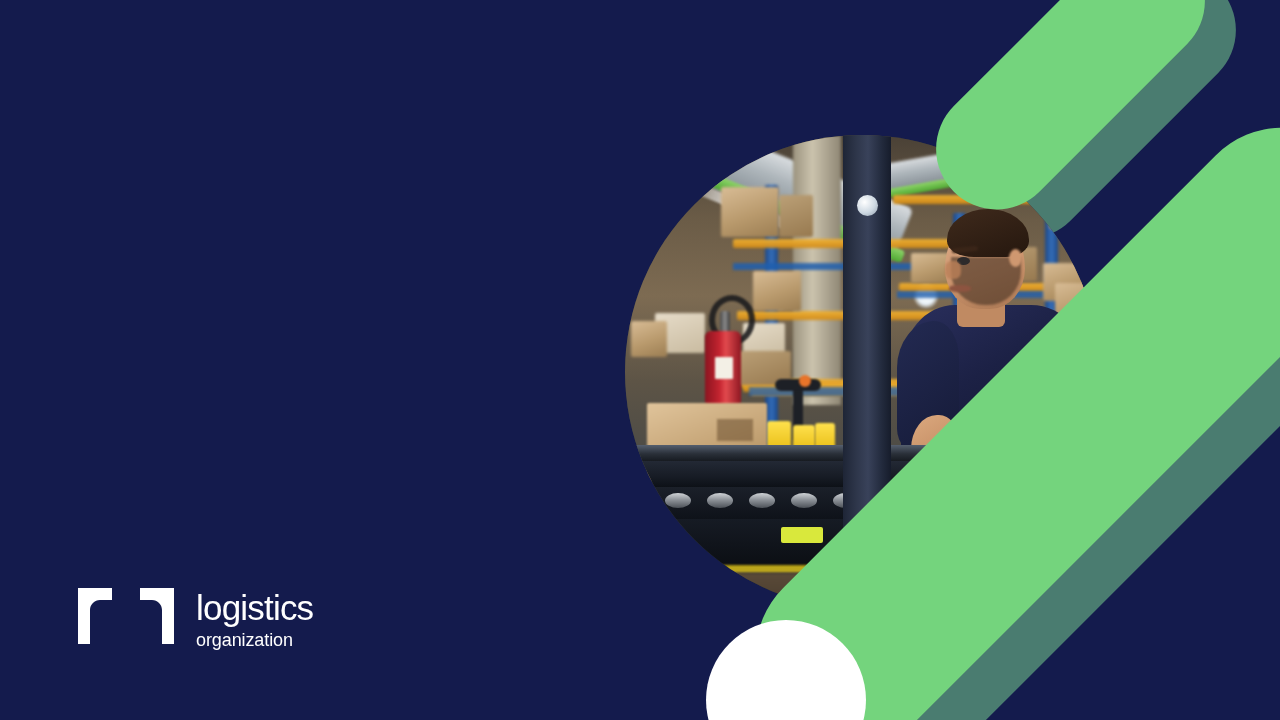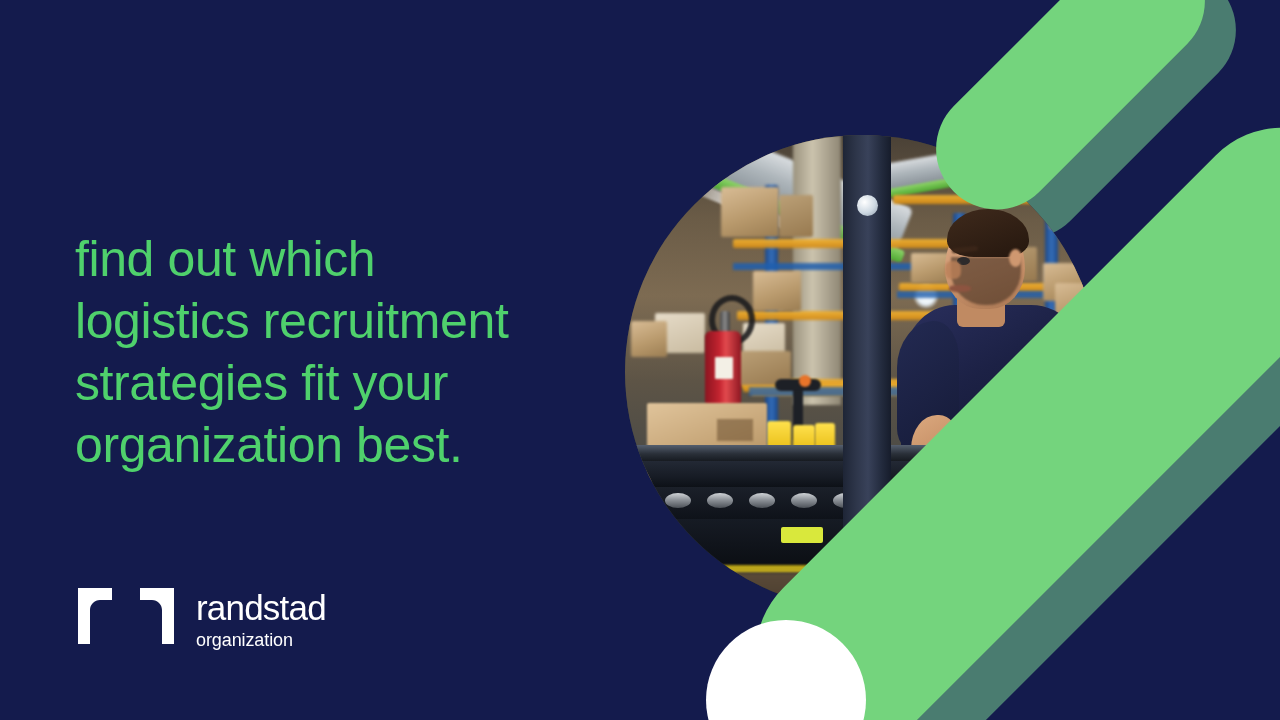--- a/index.html
+++ b/index.html
@@ -349,29 +349,25 @@
 
   <div class="deco">
 
     <div class="bar bar-green" style="left:1010px;top:-90px;width:121px;height:330px;border-radius:61px;transform:rotate(45deg);"></div>
 
     <div class="bar bar-green" style="left:972px;top:38px;width:188px;height:800px;border-radius:94px;transform:rotate(45deg);"></div>
 
     <div class="white-dot" style="left:706px;top:620px;width:160px;height:160px;"></div>
   </div>
 
-  <h1 id="headline">find out which
-logistics recruitment
-strategies fit your
-organization best.</h1>
 
   <div id="logo">
     <svg id="logo-mark" width="96" height="56" viewBox="0 0 96 56" aria-hidden="true">
       <path fill="#ffffff" d="M0 0 H34 V12 H22 C16.5 12 12 16.5 12 22 V56 H0 Z"></path>
       <path fill="#ffffff" d="M96 0 H62 V12 H74 C79.5 12 84 16.5 84 22 V56 H96 Z" transform="translate(0,0)"></path>
     </svg>
     <div id="logo-words">
-      <span id="logo-wordmark">randstad</span>
+      <span id="logo-wordmark">logistics</span>
       <span id="logo-subbrand">organization</span>
     </div>
   </div>
 
 </div>
 
 </body></html>

